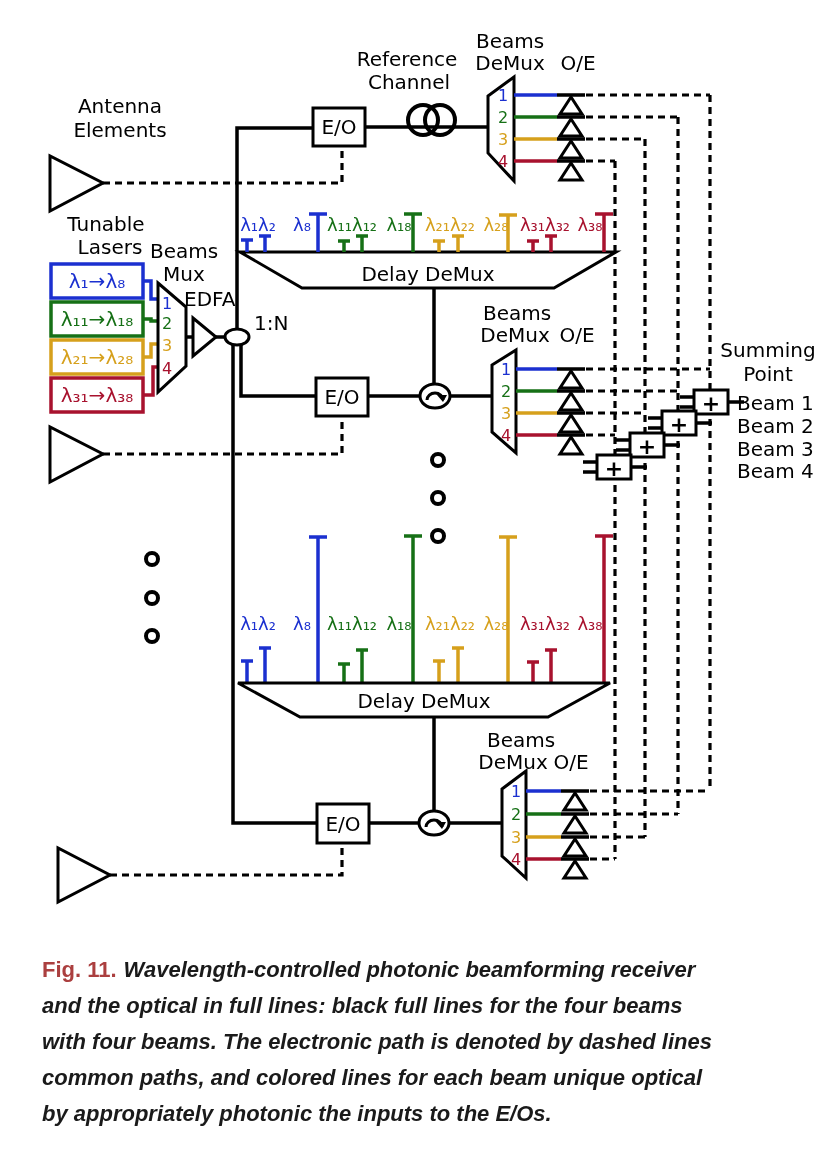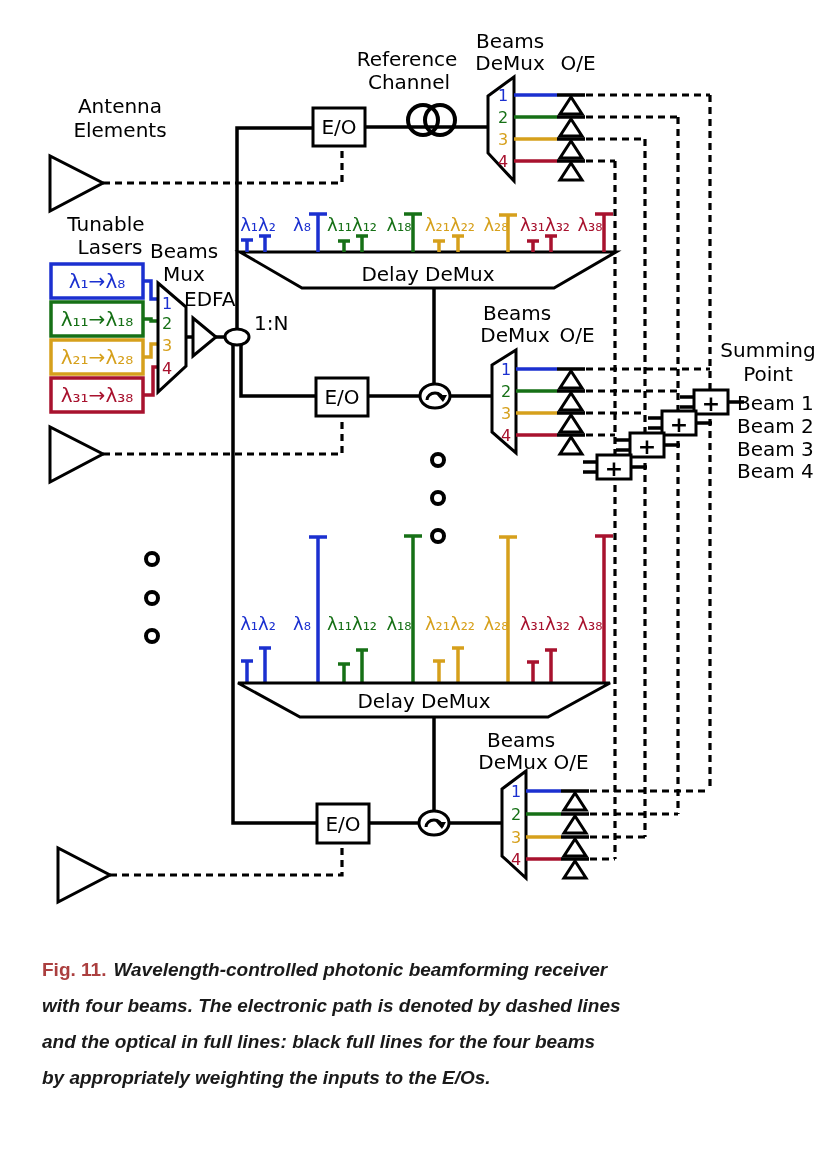--- a/index.html
+++ b/index.html
@@ -13,21 +13,21 @@
   .k{stroke:var(--line);}
   .c1{stroke:var(--beam1);} .c2{stroke:var(--beam2);} .c3{stroke:var(--beam3);} .c4{stroke:var(--beam4);}
   .t1{fill:var(--beam1);} .t2{fill:var(--beam2);} .t3{fill:var(--beam3);} .t4{fill:var(--beam4);}
   .wire{fill:none;stroke-width:3.5;}
   .dash{fill:none;stroke:var(--line);stroke-width:3.2;stroke-dasharray:7 5;}
   .box{fill:#fff;stroke:var(--line);stroke-width:3;}
   .shape{fill:#fff;stroke:var(--line);stroke-width:3;}
   .cw{stroke-width:3.5;fill:none;}
   .dot{fill:#fff;stroke:var(--line);stroke-width:4;}
   .caption{position:absolute;left:42px;top:952px;width:770px;
-           font-family:"Liberation Sans",sans-serif;font-size:19px;font-weight:bold;
+           font-family:"Liberation Sans",sans-serif;font-size:22px;font-weight:bold;
            font-style:italic;color:var(--text);line-height:36px;}
   .caption .fig{font-style:normal;color:var(--fig_label);margin-right:7px;}
 </style>
 </head>
 <body>
 
 <div class="canvas">
 <svg width="838" height="948" viewBox="0 0 838 948">
 
   <g class="k wire">
@@ -278,17 +278,18 @@
     <text class="lbl" x="737" y="410">Beam 1</text>
     <text class="lbl" x="737" y="433">Beam 2</text>
     <text class="lbl" x="737" y="456">Beam 3</text>
     <text class="lbl" x="737" y="478">Beam 4</text>
   </g>
 </svg>
 
 
 <div class="caption">
   <div class="cap-line"><span class="fig">Fig. 11.</span><span>Wavelength-controlled photonic beamforming receiver</span></div>
+  <div class="cap-line">and the optical in full lines: black full lines for the four beams</div>
   <div class="cap-line">with four beams. The electronic path is denoted by dashed lines</div>
-  <div class="cap-line">and the optical in full lines: black full lines for the four beams</div>
-  <div class="cap-line">by appropriately weighting the inputs to the E/Os.</div>
+  <div class="cap-line">common paths, and colored lines for each beam unique optical</div>
+  <div class="cap-line">by appropriately photonic the inputs to the E/Os.</div>
 </div>
 </div>
 
 </body></html>

